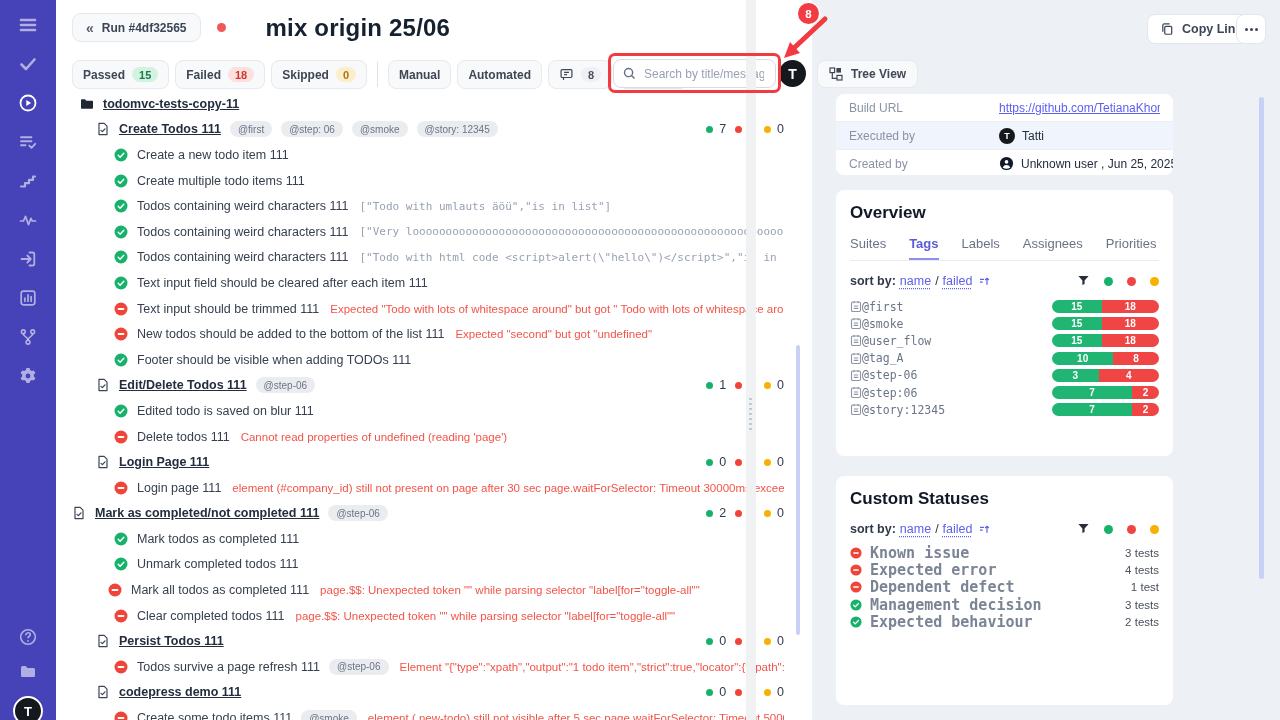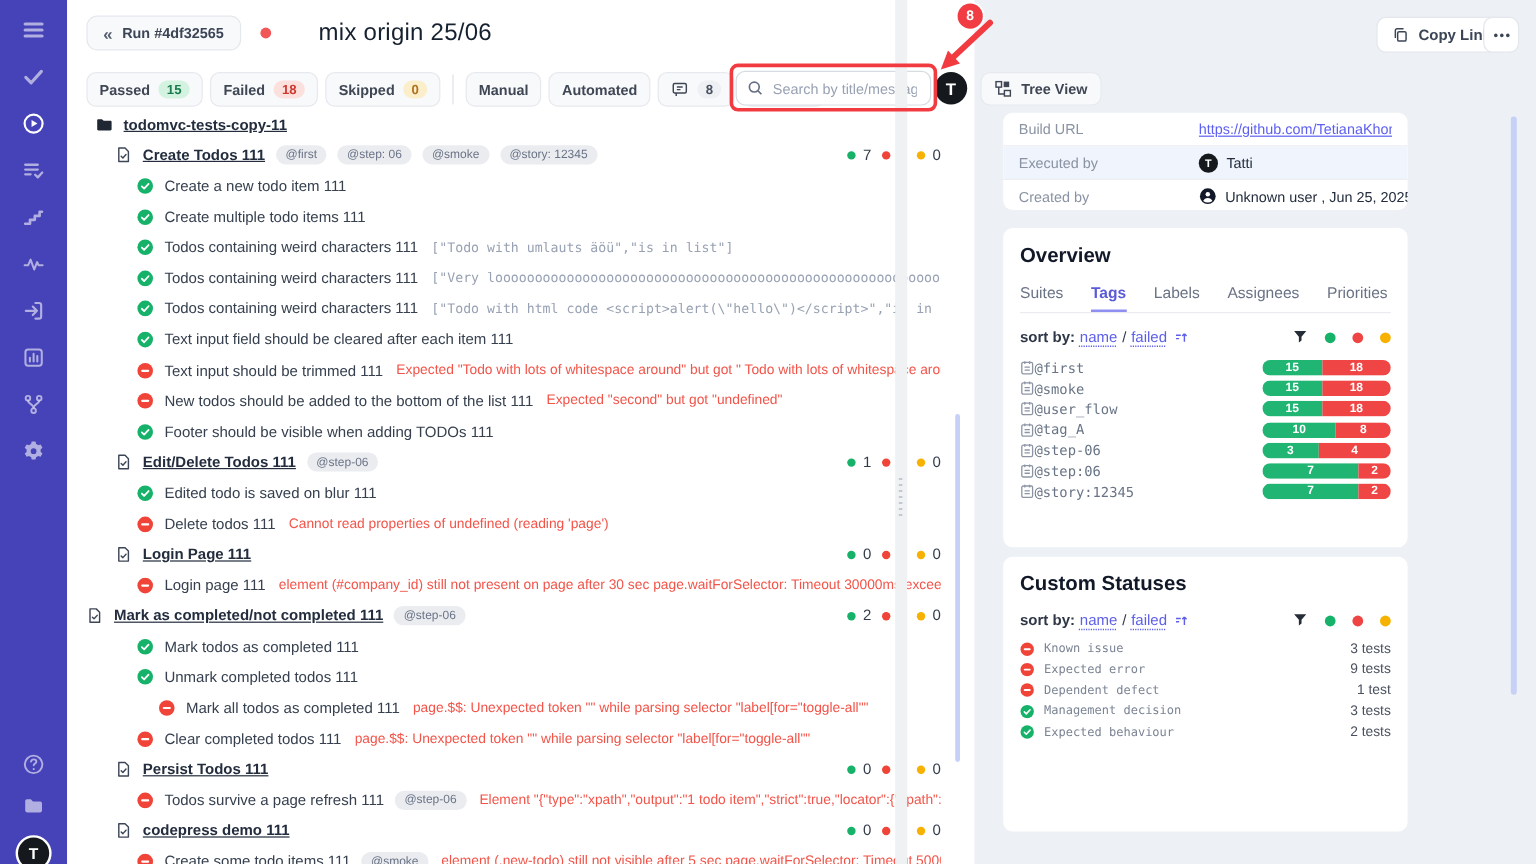--- a/index.html
+++ b/index.html
@@ -18,21 +18,21 @@
   .sb-avatar{width:26px;height:26px;border-radius:50%;background:#15181d;color:#fff;font-weight:700;font-size:13px;
              display:flex;align-items:center;justify-content:center;border:2px solid #fff;margin-bottom:-6px;}
 
   
   .main{position:absolute;left:56px;top:0;width:746px;height:720px;background:#fff;}
   .runbar{position:absolute;left:16px;top:13px;display:flex;align-items:center;}
   .back-btn{display:flex;align-items:center;gap:8px;height:29px;padding:0 13px;background:#f8f9fb;
             border:1px solid #e5e8ed;border-radius:9px;font-size:12px;font-weight:600;color:#3c4555;cursor:pointer;}
   .back-btn .chev{font-size:14px;color:#565f6f;}
   .run-dot{width:9px;height:9px;border-radius:50%;background:#f25757;margin:0 12px 0 16px;}
-  .page-title{font-size:20px;font-weight:400;color:#16212f;letter-spacing:.2px;padding-left:28px;}
+  .page-title{font-size:24px;font-weight:700;color:#16212f;letter-spacing:.2px;padding-left:28px;}
 
   .filterbar{position:absolute;left:16px;top:60px;display:flex;align-items:center;gap:6px;}
   .chip{display:flex;align-items:center;gap:7px;height:27px;padding:0 10px;background:#f8f9fb;
         border:1px solid #e7e9ee;border-radius:8px;font-size:12px;font-weight:600;color:#3f4654;cursor:pointer;white-space:nowrap;}
   .badge{font-size:11px;font-weight:700;padding:1.5px 7px;border-radius:9px;}
   .badge.green{background:#d3f3e0;color:#1b7a4e;}
   .badge.red{background:#fbe0de;color:#cf3a30;}
   .badge.yellow{background:#faeecb;color:#b0701b;}
   .badge.gray{background:#eef0f4;color:#49505e;}
   .vdiv{width:1px;height:25px;background:#dfe2e8;margin:0 4px;}
@@ -83,21 +83,21 @@
   .drow{display:flex;align-items:center;height:27px;padding:0 13px;font-size:12px;border-bottom:1px solid #eceef2;}
   .drow:last-child{border-bottom:none;}
   .drow.alt{background:#f0f4fc;}
   .dlabel{width:150px;color:#8a93a3;flex:0 0 150px;}
   .dval{display:flex;align-items:center;gap:7px;color:#232d3d;font-weight:500;white-space:nowrap;}
   .dlink{color:#5d5ff0;text-decoration:underline;font-weight:400;white-space:nowrap;overflow:hidden;max-width:170px;cursor:pointer;}
   .mini-avatar{width:16px;height:16px;border-radius:50%;background:#15181d;color:#fff;font-size:9px;font-weight:700;
                display:flex;align-items:center;justify-content:center;}
 
   .card.overview{top:190px;height:266px;padding:13px 14px;}
-  .card.custom{top:464px;height:229px;padding:13px 14px;}
+  .card.custom{top:476px;height:229px;padding:13px 14px;}
   .card-title{font-size:17px;font-weight:700;color:#111827;}
   .tabs{display:flex;gap:23px;margin-top:13px;border-bottom:1px solid #eaecf0;}
   .tab{font-size:13px;color:#6a7385;padding-bottom:9px;cursor:pointer;}
   .tab.active{color:#5b5bd8;font-weight:600;box-shadow:inset 0 -2px 0 #8f8ff2;}
   .sortrow{display:flex;align-items:center;margin-top:13px;font-size:12.5px;color:#2f3847;font-weight:600;}
   .sortrow .lnk{color:#5d5fe8;font-weight:400;text-decoration:underline dotted;text-underline-offset:3px;cursor:pointer;margin:0 4px;}
   .sortrow .sep{color:#2f3847;font-weight:400;}
   .sort-ic{margin-left:2px;cursor:pointer;display:inline-flex;}
   .filt{margin-left:auto;display:flex;align-items:center;gap:14px;}
   .filt .fdot{width:9px;height:9px;border-radius:50%;cursor:pointer;}
@@ -106,21 +106,21 @@
   .taglist{margin-top:10px;}
   .tagrow{display:flex;align-items:center;height:17.2px;cursor:pointer;}
   .tagname{font-family:"DejaVu Sans Mono",monospace;font-size:11.5px;color:#697586;}
   .bar{margin-left:auto;width:107px;height:13px;border-radius:7px;overflow:hidden;display:flex;}
   .seg{display:flex;align-items:center;justify-content:center;color:#fff;font-size:10px;font-weight:600;min-width:16px;}
   .seg.p{background:#21b573;} .seg.f{background:#ef4545;}
 
   .statlist{margin-top:8px;}
   .statrow{display:flex;align-items:center;height:17.4px;cursor:pointer;}
   .statrow .sic{display:flex;margin-right:8px;}
-  .statname{font-family:"DejaVu Sans Mono",monospace;font-size:10px;color:#7b8494;}
+  .statname{font-family:"DejaVu Sans Mono",monospace;font-size:15px;color:#7b8494;font-weight:bold;}
   .statcount{margin-left:auto;font-size:11.5px;color:#49505e;}
 
   .panel-scroll{position:absolute;left:447px;top:97px;width:5px;height:482px;border-radius:3px;background:#c7d1f6;cursor:pointer;}
 
   
   .anno-badge{position:absolute;left:798px;top:3px;width:21px;height:21px;border-radius:50%;background:#f23c44;
               color:#fff;font-size:11.5px;font-weight:700;display:flex;align-items:center;justify-content:center;
               box-shadow:0 0 0 1.5px #fff;z-index:30;}
   .anno-rect{position:absolute;left:608px;top:53px;width:173px;height:40px;border:3px solid #f23b41;border-radius:7px;
              box-sizing:border-box;z-index:29;pointer-events:none;}
@@ -496,21 +496,21 @@
       </div>
       <div class="trow test" style="padding-left: 58px;">
         <span class="ric">
           <svg viewBox="0 0 14 14">
             <circle cx="7" cy="7" r="6.5" fill="#17b26a"></circle>
             <path d="m4.2 7.3 1.9 1.9 3.7-4" stroke="#fff" stroke-width="1.5" fill="none" stroke-linecap="round" stroke-linejoin="round"></path>
           </svg>
         </span>
         <span class="tlabel">Unmark completed todos 111</span>
       </div>
-      <div class="trow test" style="padding-left: 76px;">
+      <div class="trow test" style="padding-left: 52px;">
         <span class="ric">
           <svg viewBox="0 0 14 14">
             <circle cx="7" cy="7" r="6.5" fill="#f04438"></circle>
             <rect x="3.6" y="6.1" width="6.8" height="1.8" rx=".9" fill="#fff"></rect>
           </svg>
         </span>
         <span class="tlabel">Mark all todos as completed 111</span>
         <span class="note err">page.$$: Unexpected token "" while parsing selector "label[for="toggle-all""</span>
       </div>
       <div class="trow test" style="padding-left: 58px;">
@@ -810,21 +810,21 @@
           <span class="statcount">3 tests</span>
         </div>
         <div class="statrow">
           <span class="sic">
             <svg viewBox="0 0 14 14" width="12" height="12">
               <circle cx="7" cy="7" r="6.5" fill="#f04438"></circle>
               <rect x="3.6" y="6.1" width="6.8" height="1.8" rx=".9" fill="#fff"></rect>
             </svg>
           </span>
           <span class="statname">Expected error</span>
-          <span class="statcount">9 tests</span>
+          <span class="statcount">4 tests</span>
         </div>
         <div class="statrow">
           <span class="sic">
             <svg viewBox="0 0 14 14" width="12" height="12">
               <circle cx="7" cy="7" r="6.5" fill="#f04438"></circle>
               <rect x="3.6" y="6.1" width="6.8" height="1.8" rx=".9" fill="#fff"></rect>
             </svg>
           </span>
           <span class="statname">Dependent defect</span>
           <span class="statcount">1 test</span>

